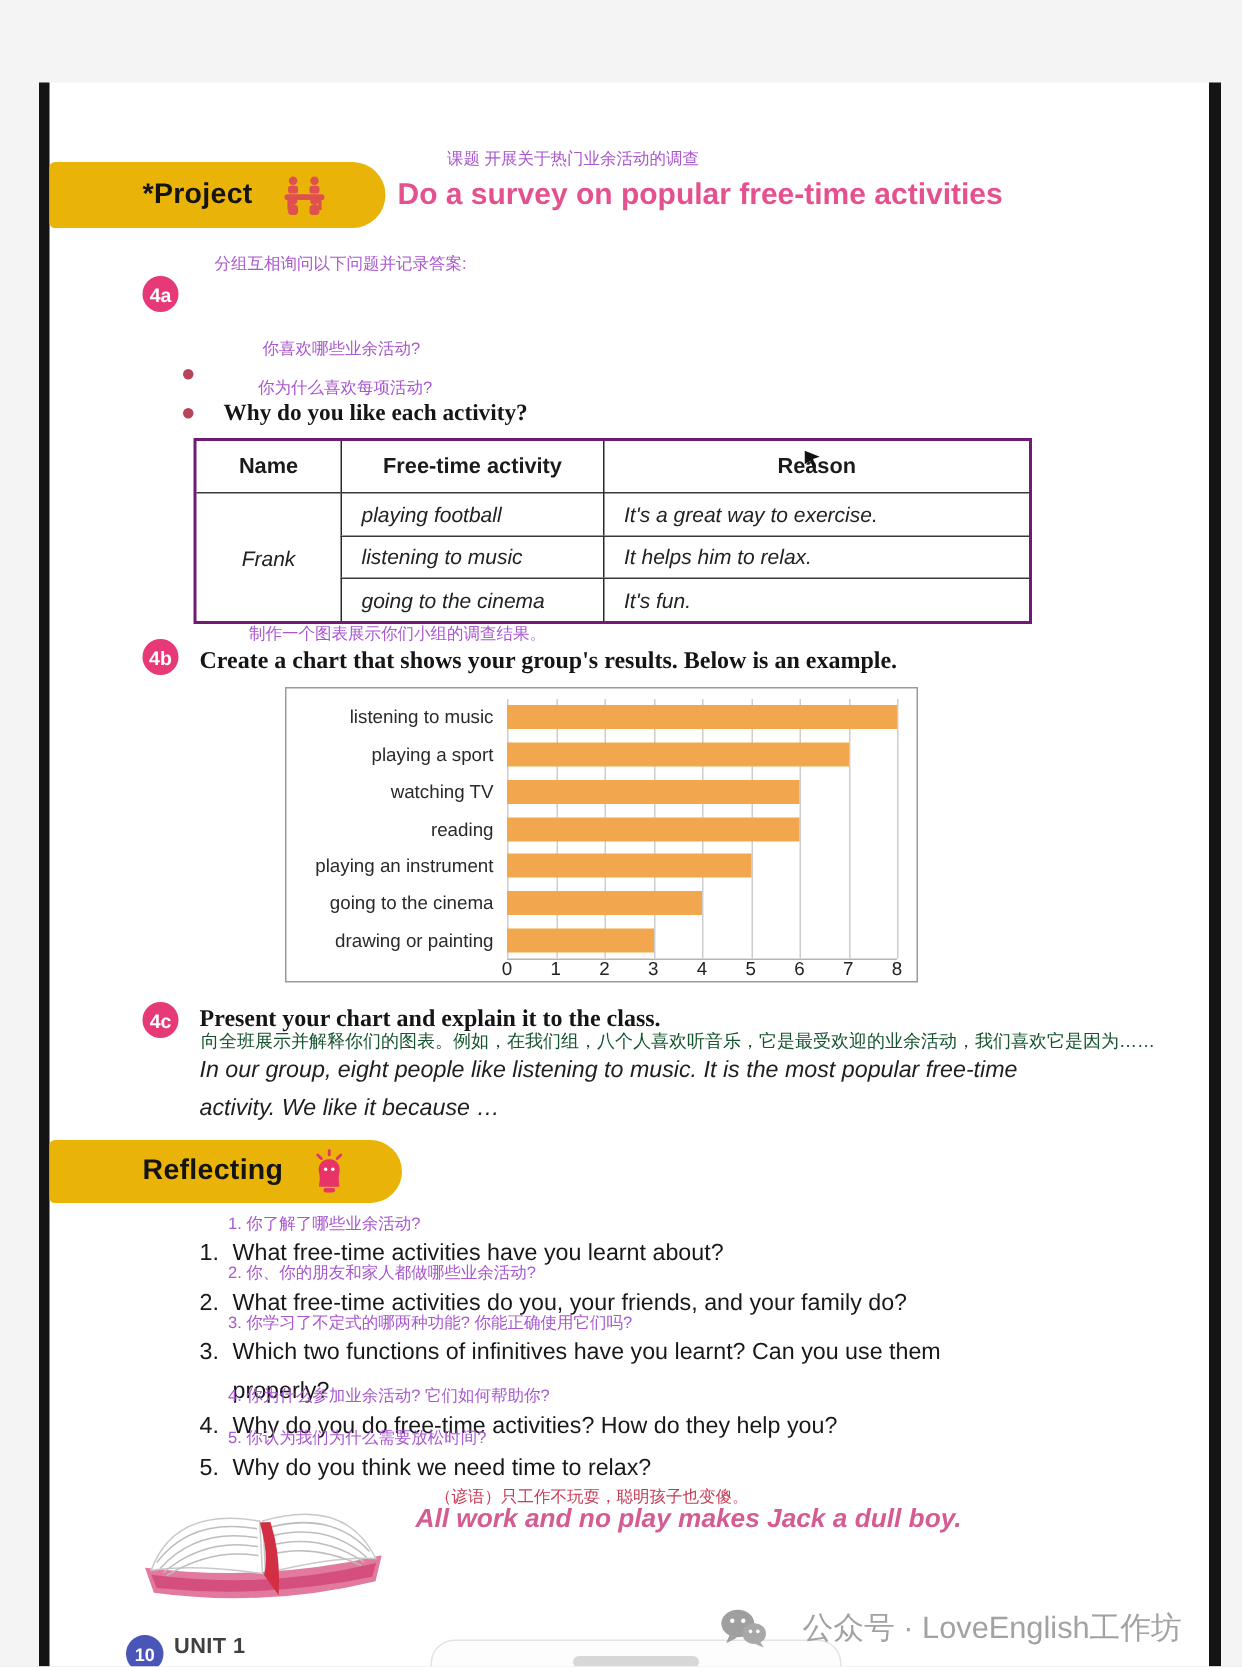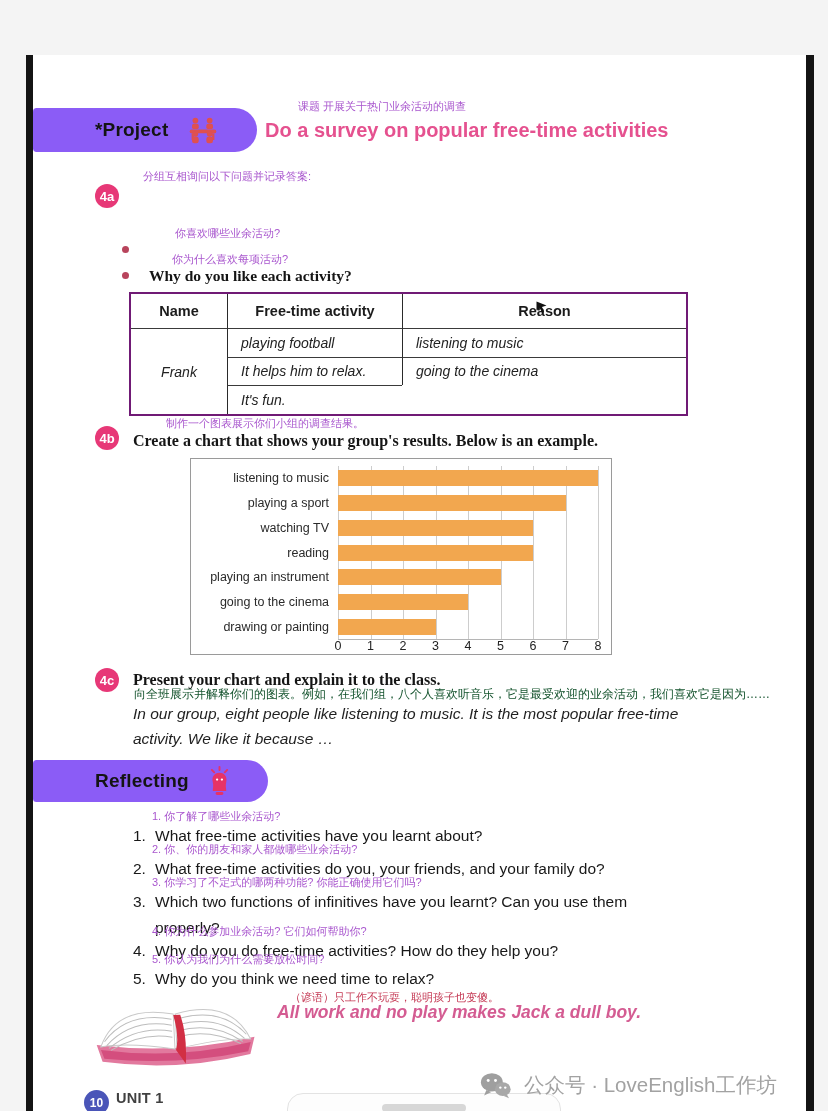--- a/index.html
+++ b/index.html
@@ -5,21 +5,21 @@
   html,body{margin:0;padding:0;background:#e9e9e9;}
   .canvas{position:relative;width:828px;height:1111px;background:#f4f4f4;overflow:hidden;
           font-family:"Liberation Sans",sans-serif;color:#1b1b1b;}
   .a{position:absolute;}
   .paper{left:33px;top:55px;width:773px;height:1056px;background:#ffffff;}
   .edge{background:#141414;top:55px;height:1056px;}
   .edge-l{left:26px;width:7px;}
   .edge-r{left:806px;width:8px;}
 
   
-  .banner{background:#8b5cf6;border-radius:4px 24px 24px 4px;display:flex;align-items:center;}
+  .banner{background:#eab308;border-radius:4px 24px 24px 4px;display:flex;align-items:center;}
   .banner .blabel{font-weight:bold;font-size:19px;color:#141414;letter-spacing:.2px;}
 
   .badge{width:24px;height:24px;border-radius:50%;background:#E73877;color:#fff;
          font-size:13px;font-weight:bold;display:flex;align-items:center;justify-content:center;}
 
   .ann{color:#A957CE;font-size:11px;line-height:13px;white-space:nowrap;}
   .ann-mag{color:#14532d;font-size:12px;line-height:14px;white-space:nowrap;}
 
   .serifb{font-family:"Liberation Serif",serif;font-weight:bold;font-size:16px;line-height:23px;color:#151515;}
   .title{color:#E5518F;font-weight:bold;font-size:20px;line-height:28px;}
@@ -53,21 +53,21 @@
   .qnum{width:22px;flex:none;}
   .qtext{flex:1;}
 
   .example{font-style:italic;font-size:15.5px;line-height:25px;color:#1f1f1f;}
   .proverb-en{color:#D45C92;font-weight:bold;font-style:italic;font-size:17.5px;white-space:nowrap;}
   .proverb-zh{color:#C53A55;font-size:11px;white-space:nowrap;}
 
   .pgnum{width:25px;height:25px;border-radius:50%;background:#4A55B8;color:#fff;font-size:12px;font-weight:bold;
          display:flex;align-items:center;justify-content:center;}
   .unit{font-size:14.5px;font-weight:bold;color:#404040;letter-spacing:.3px;}
-  .watermark{display:flex;align-items:center;gap:13px;color:#A2A2A2;font-size:20.5px;white-space:nowrap;z-index:5;}
+  .watermark{display:flex;align-items:center;gap:24px;color:#A2A2A2;font-size:20.5px;white-space:nowrap;z-index:5;}
 
   .sheet{left:287px;top:1093px;width:272px;height:40px;background:#fdfdfd;border:1px solid #e3e3e3;
          border-radius:16px 16px 0 0;display:flex;justify-content:center;}
   .sheet-pill{width:84px;height:8px;border-radius:4px;background:#d7d7d7;margin-top:10px;}
 </style>
 </head>
 <body>
 
 <div class="canvas">
 
@@ -107,20 +107,21 @@
   <div class="a dot" style="left:122px;top:272px;"></div>
   <div class="a ann" style="left:172px;top:253px;">你为什么喜欢每项活动?</div>
   <div class="a serifb" style="left:149px;top:264px;font-size:15.5px;">Why do you like each activity?</div>
 
   <div class="a tbl" style="left:129px;top:292px;width:559px;box-sizing:border-box;">
     <div class="c h first">Name</div>
     <div class="c h">Free-time activity</div>
     <div class="c h">Reason</div>
     <div class="c body namecell">Frank</div>
     <div class="c body">playing football</div>
+    <div class="c body">It's a great way to exercise.</div>
     <div class="c body">listening to music</div>
     <div class="c body">It helps him to relax.</div>
     <div class="c body">going to the cinema</div>
     <div class="c body">It's fun.</div>
   </div>
   <div class="a" style="left:536px;top:300px;z-index:3;">
     <svg width="11" height="13" viewBox="0 0 11 13">
         <path d="M0.5,0.5 L10.5,4.5 L6,6 L8,11 L6,12 L4.2,7.2 L0.5,9.5 Z" fill="#111"></path>
       </svg>
   </div>

